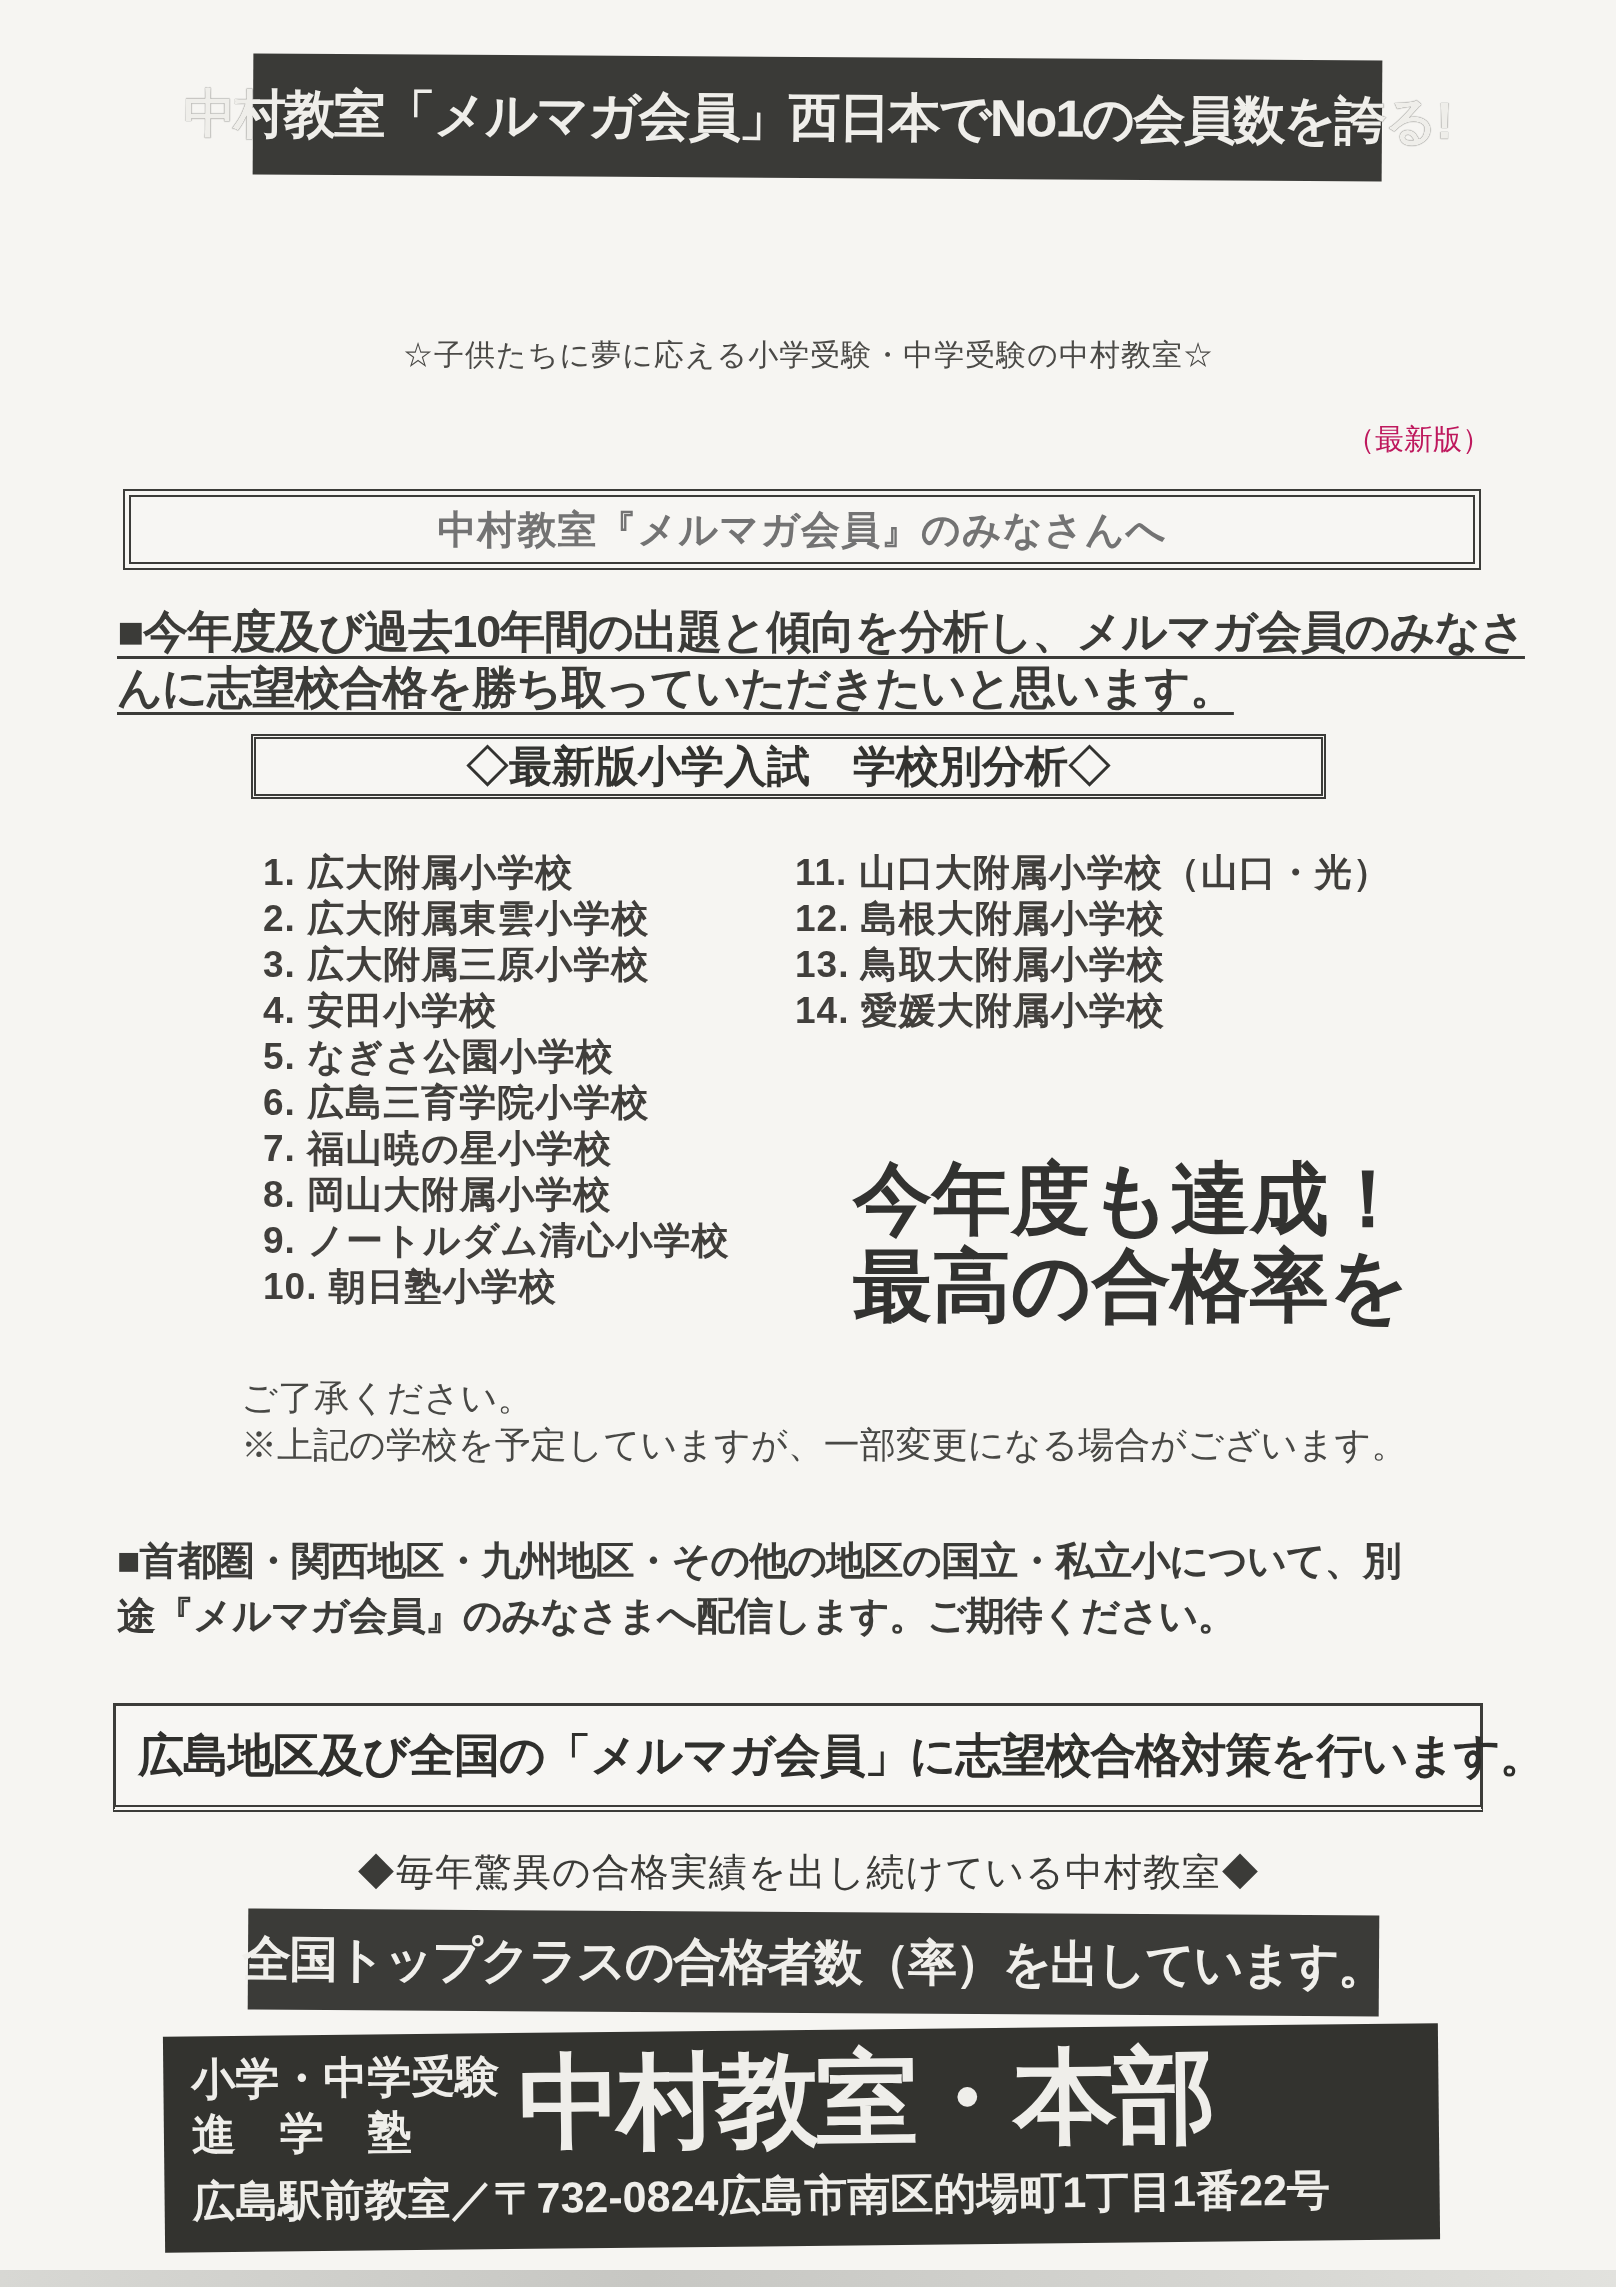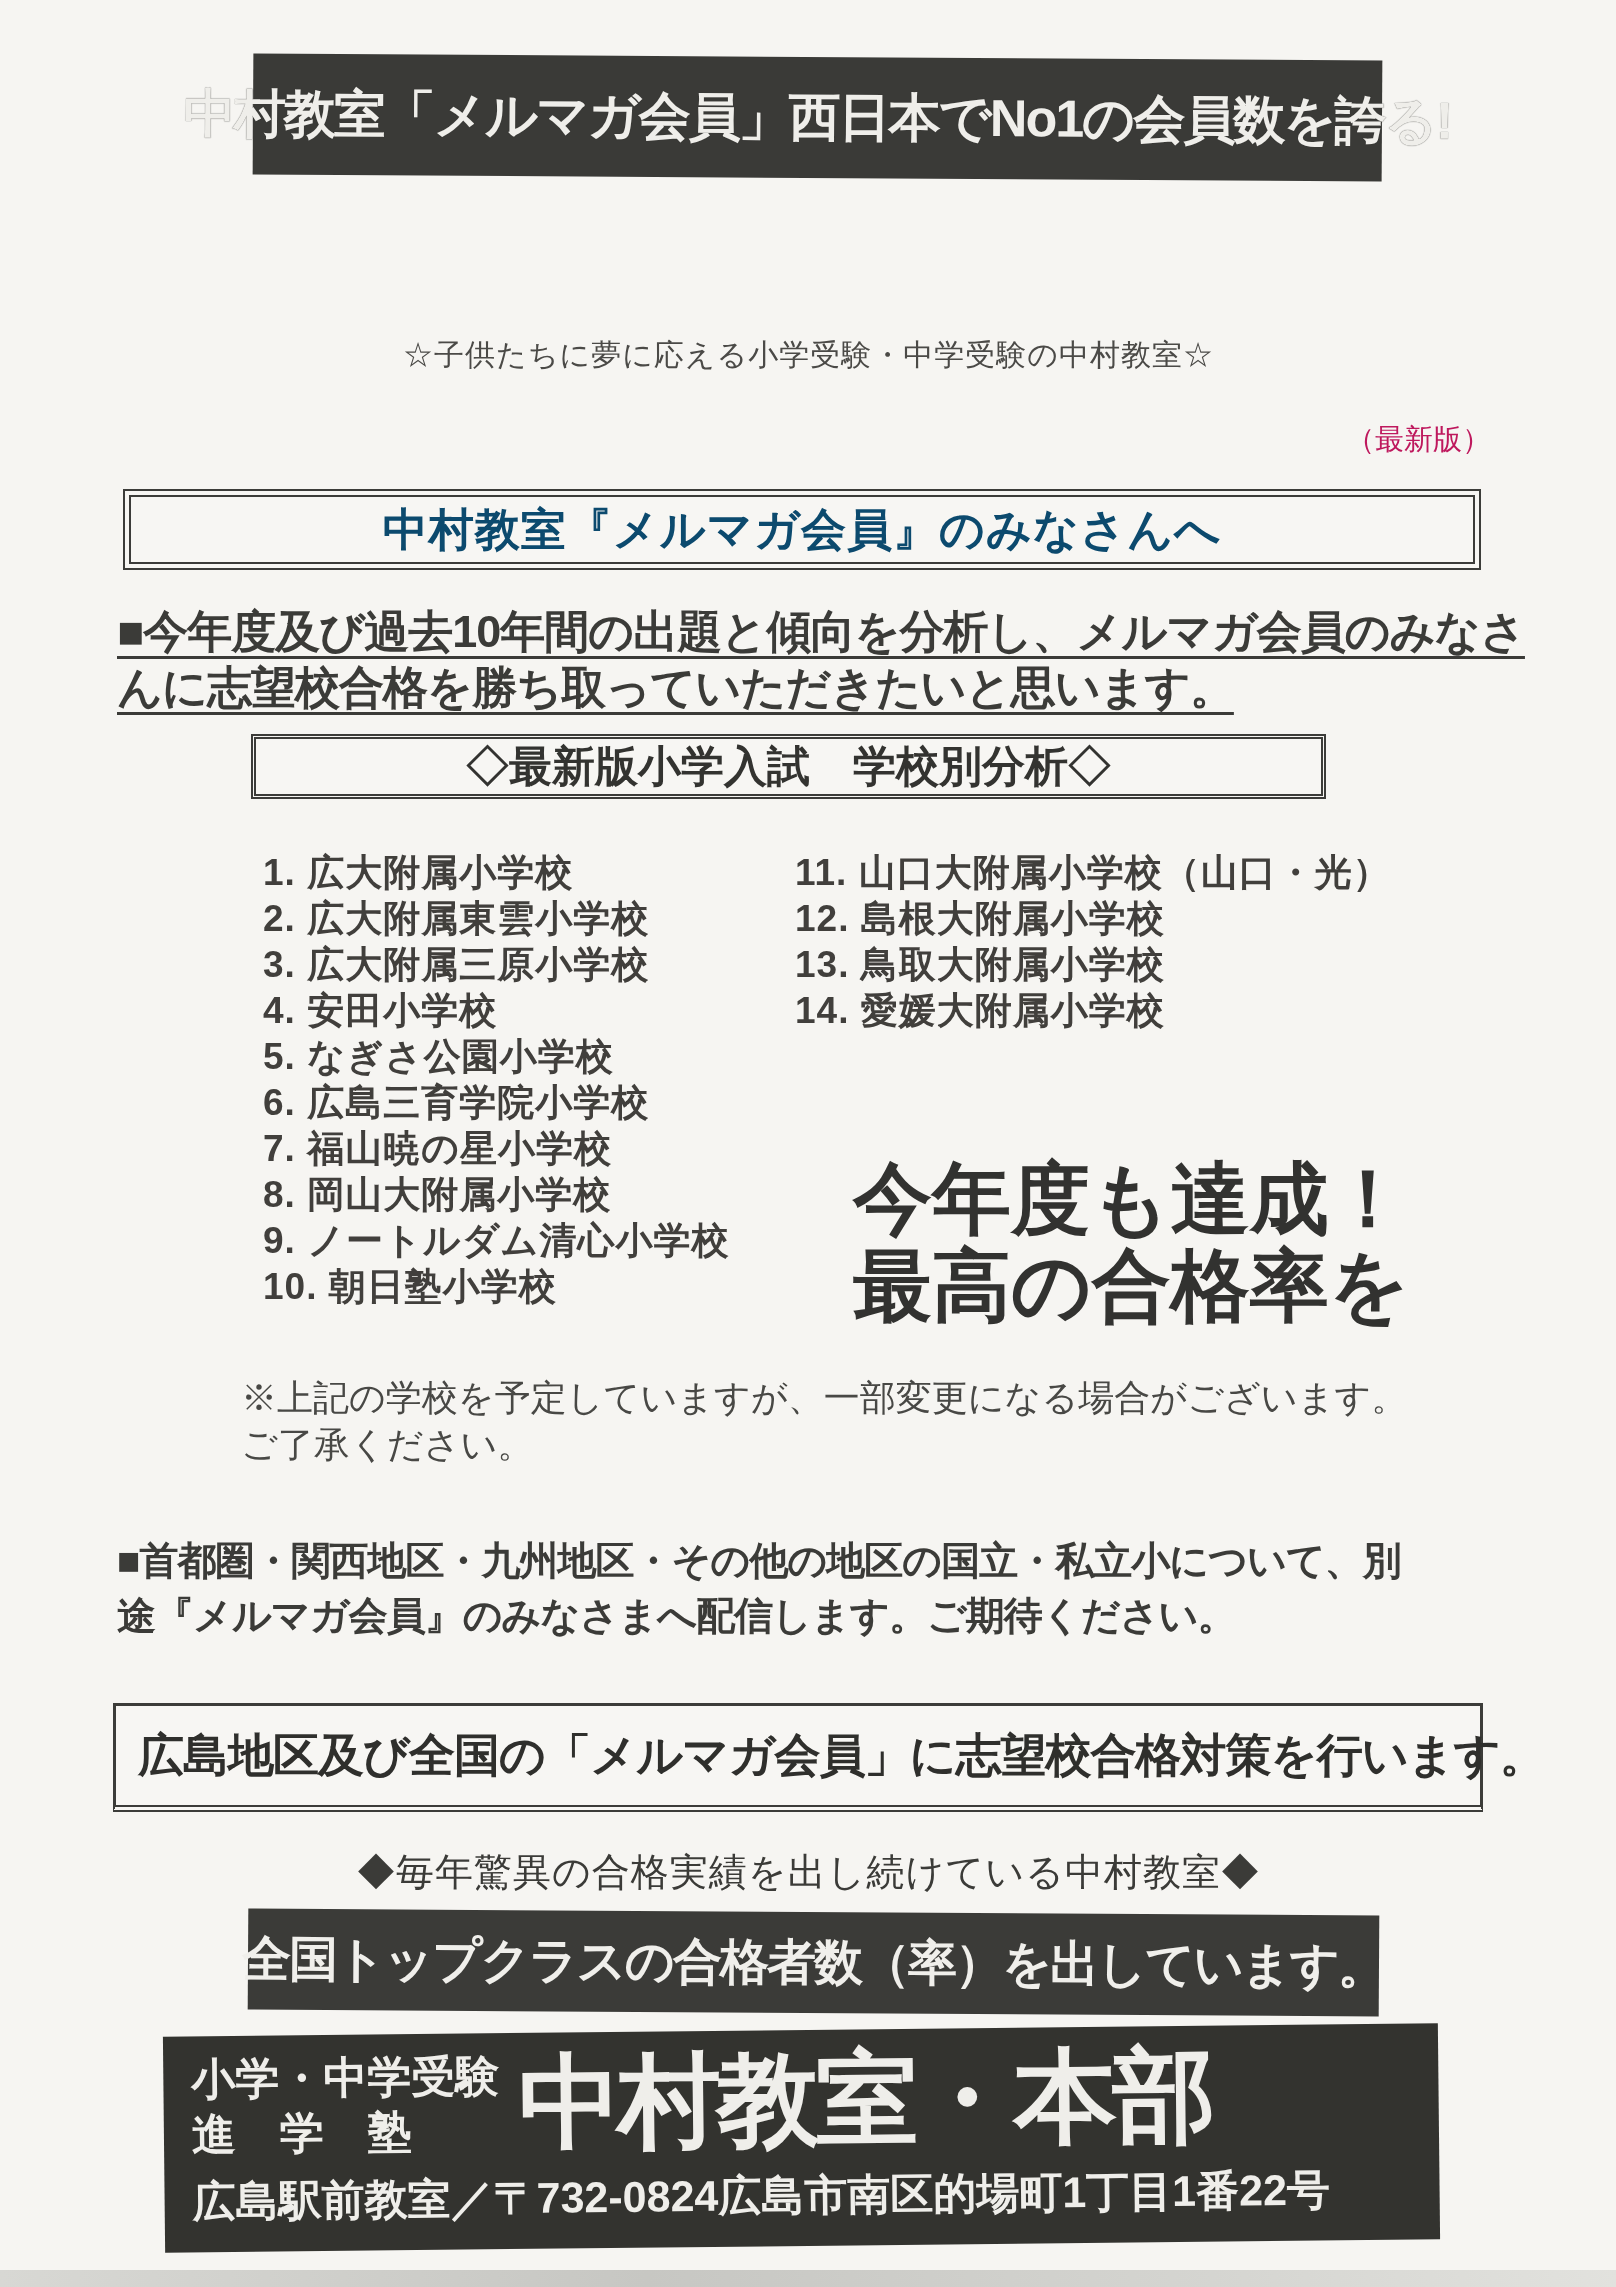--- a/index.html
+++ b/index.html
@@ -35,21 +35,21 @@
   }
   
   .headline-box{
     position:absolute;left:123px;top:489px;width:1358px;height:81px;
     border:2px solid #3c3c39;box-sizing:border-box;padding:4px;
     background:#f7f6f3;
   }
   .headline-box-inner{
     border:2px solid #3c3c39;height:100%;box-sizing:border-box;
     display:flex;align-items:center;justify-content:center;
-    font-size:45px;font-weight:bold;color:#0c4a6e;letter-spacing:1px;
+    font-size:39px;font-weight:bold;color:#737373;letter-spacing:1px;
     white-space:nowrap;
   }
   
   .intro{
     position:absolute;left:117px;top:604px;width:1406px;
     font-size:45px;font-weight:bold;color:#3b3b38;
     line-height:56px;letter-spacing:-1px;white-space:nowrap;
   }
   .intro .u{
     text-decoration:underline;
@@ -182,22 +182,22 @@
     <li>13. 鳥取大附属小学校</li>
     <li>14. 愛媛大附属小学校</li>
   </ul>
 
   <div class="achievement">
     <div>今年度も達成！</div>
     <div>最高の合格率を</div>
   </div>
 
   <div class="note">
+    <div>ご了承ください。</div>
     <div>※上記の学校を予定していますが、一部変更になる場合がございます。</div>
-    <div>ご了承ください。</div>
   </div>
 
   <div class="distribution">
     <div>■首都圏・関西地区・九州地区・その他の地区の国立・私立小について、別</div>
     <div>途『メルマガ会員』のみなさまへ配信します。ご期待ください。</div>
   </div>
 
   <div class="strategy-box">
     <span>広島地区及び全国の「メルマガ会員」に志望校合格対策を行います。</span>
   </div>

